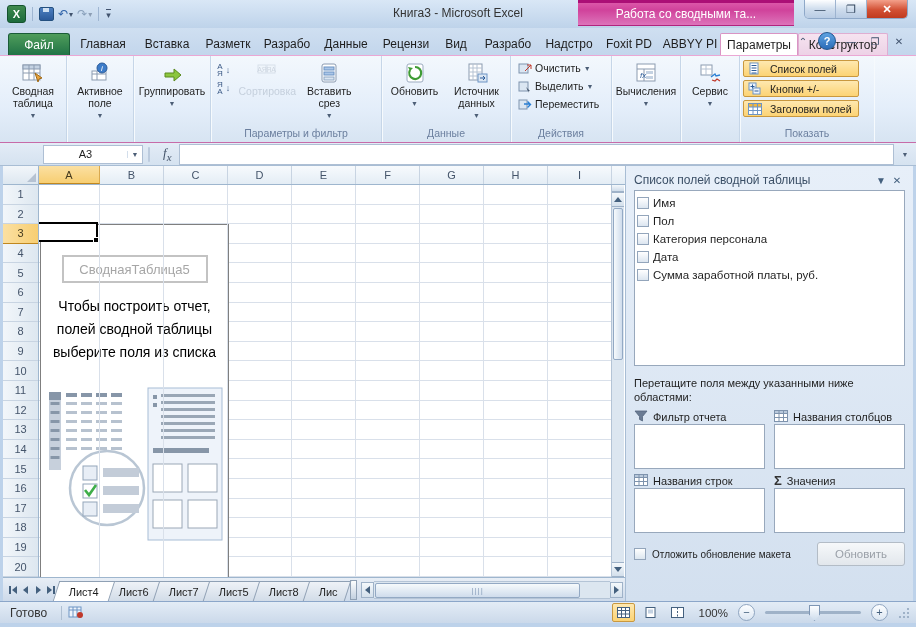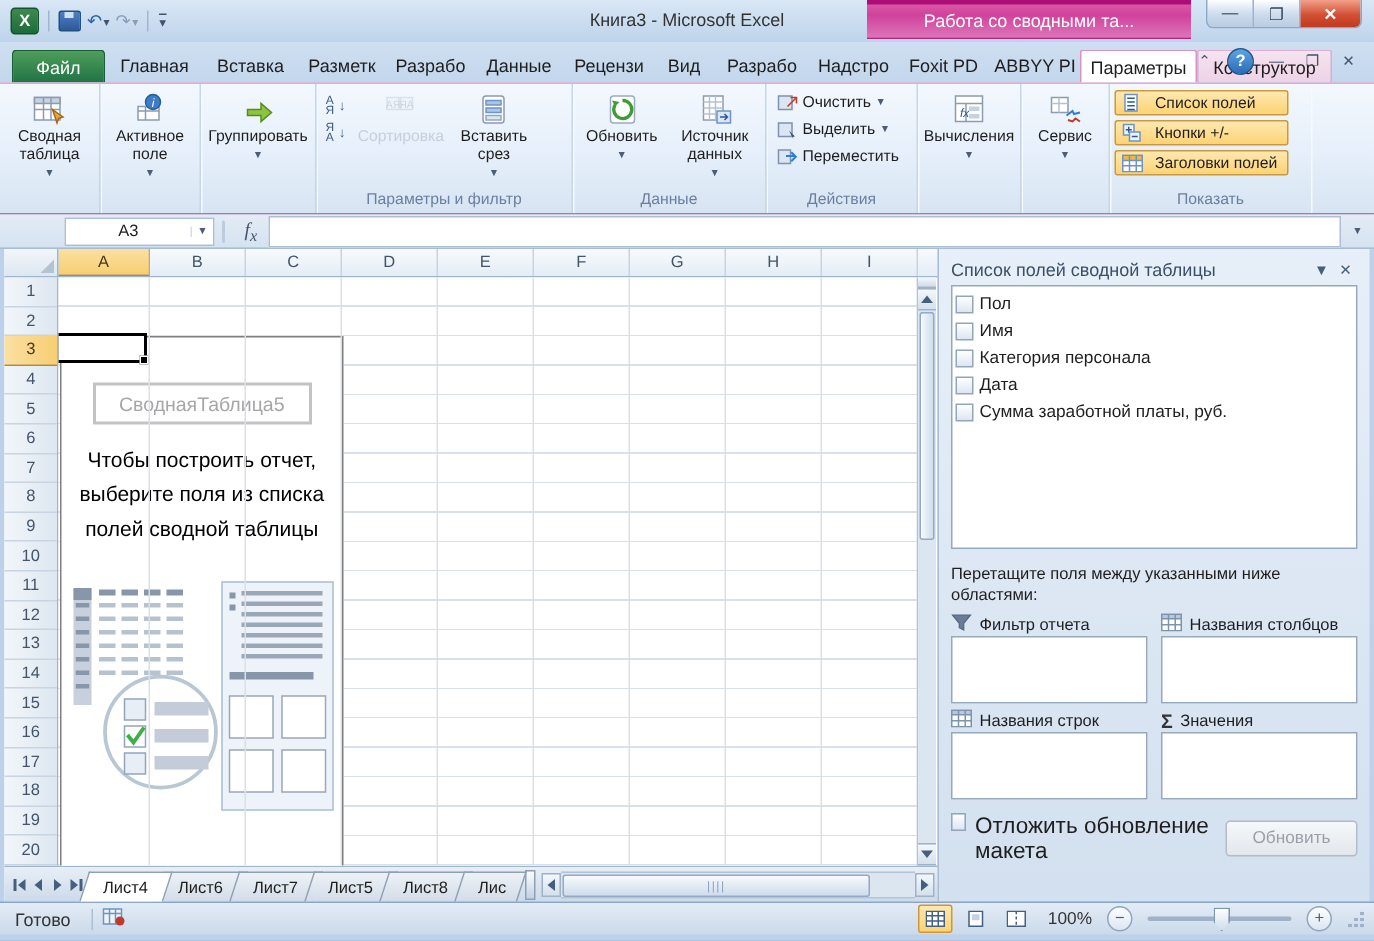--- a/index.html
+++ b/index.html
@@ -111,21 +111,21 @@
   #choose-label{flex:1;font-size:11px;color:#1e1e1e;}
   #layout-btn{width:37px;height:24px;background:linear-gradient(#fdfeff,#dbe6f2);border:1px solid #8fa5c0;border-radius:3px;display:flex;align-items:center;justify-content:center;gap:2px;}
   #fields-box{height:176px;background:#fff;border:1px solid #98a8bc;padding:3px 2px;box-sizing:border-box;}
   .field-item{display:flex;align-items:center;gap:4px;height:18px;font-size:11.5px;}
   .cb{width:12px;height:12px;border:1px solid #93a5bb;background:linear-gradient(#fff,#dce6f0);box-sizing:border-box;}
   #drag-label{margin-top:10px;font-size:11px;line-height:14px;color:#1e1e1e;}
   #areas{margin-top:5px;display:grid;grid-template-columns:1fr 1fr;column-gap:9px;row-gap:4px;}
   .area-label{display:flex;align-items:center;gap:5px;font-size:11px;height:15px;color:#1e1e1e;white-space:nowrap;}
   .area-box{height:43px;background:#fff;border:1px solid #98a8bc;}
   #pane-bottom{margin-top:9px;display:flex;align-items:center;}
-  #defer-wrap{flex:1;display:flex;align-items:flex-start;gap:6px;font-size:15px;}
+  #defer-wrap{flex:1;display:flex;align-items:center;gap:6px;font-size:10px;}
   #update-btn{width:86px;height:22px;background:linear-gradient(#f6f8fa,#e2e7ec);border:1px solid #b3bcc6;border-radius:3px;color:#9aa0a8;font-size:11.5px;display:flex;align-items:center;justify-content:center;}
   
   #statusbar{position:absolute;left:0;top:601px;width:916px;height:22px;background:linear-gradient(#e3ecf6,#cbd9ea);border-top:1px solid #8ba6c9;box-sizing:border-box;display:flex;align-items:center;padding:0 6px;}
   #status-ready{font-size:12px;color:#333;padding:0 8px 0 4px;}
   .st-sep{width:1px;height:14px;background:#aebfd2;margin:0 6px;}
   #st-right{margin-left:auto;display:flex;align-items:center;gap:4px;}
   .viewbtn{width:21px;height:17px;display:flex;align-items:center;justify-content:center;border:1px solid transparent;border-radius:2px;}
   .viewbtn.active{background:linear-gradient(#fee8b0,#fcd374);border-color:#c9983f;}
   #zoom-label{font-size:11.5px;color:#333;margin:0 6px;}
   .zbtn{width:15px;height:15px;border:1px solid #8fa5c0;border-radius:50%;background:linear-gradient(#fdfeff,#dbe6f2);display:flex;align-items:center;justify-content:center;font-size:11px;color:#44607e;line-height:11px;}
@@ -498,22 +498,22 @@
             <div class="rowh">17</div>
             <div class="rowh">18</div>
             <div class="rowh">19</div>
             <div class="rowh">20</div>
           </div>
         <div id="cells">
           <div id="placeholder">
             <div id="ph-name">СводнаяТаблица5</div>
             <div id="ph-text">
               <div>Чтобы построить отчет,</div>
+              <div>полей сводной таблицы</div>
               <div>выберите поля из списка</div>
-              <div>полей сводной таблицы</div>
             </div>
             <svg id="ph-art" width="180" height="158" viewBox="0 0 180 158">
               <g>
                 <rect x="4" y="6" width="12" height="78" fill="#c7d0dc"></rect>
                 <rect x="4" y="6" width="12" height="8" fill="#8796a8"></rect>
                 <g fill="#8796a8">
                   <rect x="5.5" y="16" width="9" height="3"></rect>
                     <rect x="5.5" y="25" width="9" height="3"></rect>
                     <rect x="5.5" y="34" width="9" height="3"></rect>
                     <rect x="5.5" y="43" width="9" height="3"></rect>
@@ -659,25 +659,25 @@
 
     <div id="pane">
       <div id="pane-header">
         <span id="pane-title">Список полей сводной таблицы</span>
         <span class="pane-hbtn">▼</span>
         <span class="pane-hbtn">✕</span>
       </div>
       <div id="fields-box">
           <div class="field-item">
             <span class="cb"></span>
-            <span>Пол</span>
+            <span>Имя</span>
           </div>
           <div class="field-item">
             <span class="cb"></span>
-            <span>Имя</span>
+            <span>Пол</span>
           </div>
           <div class="field-item">
             <span class="cb"></span>
             <span>Категория персонала</span>
           </div>
           <div class="field-item">
             <span class="cb"></span>
             <span>Дата</span>
           </div>
           <div class="field-item">

